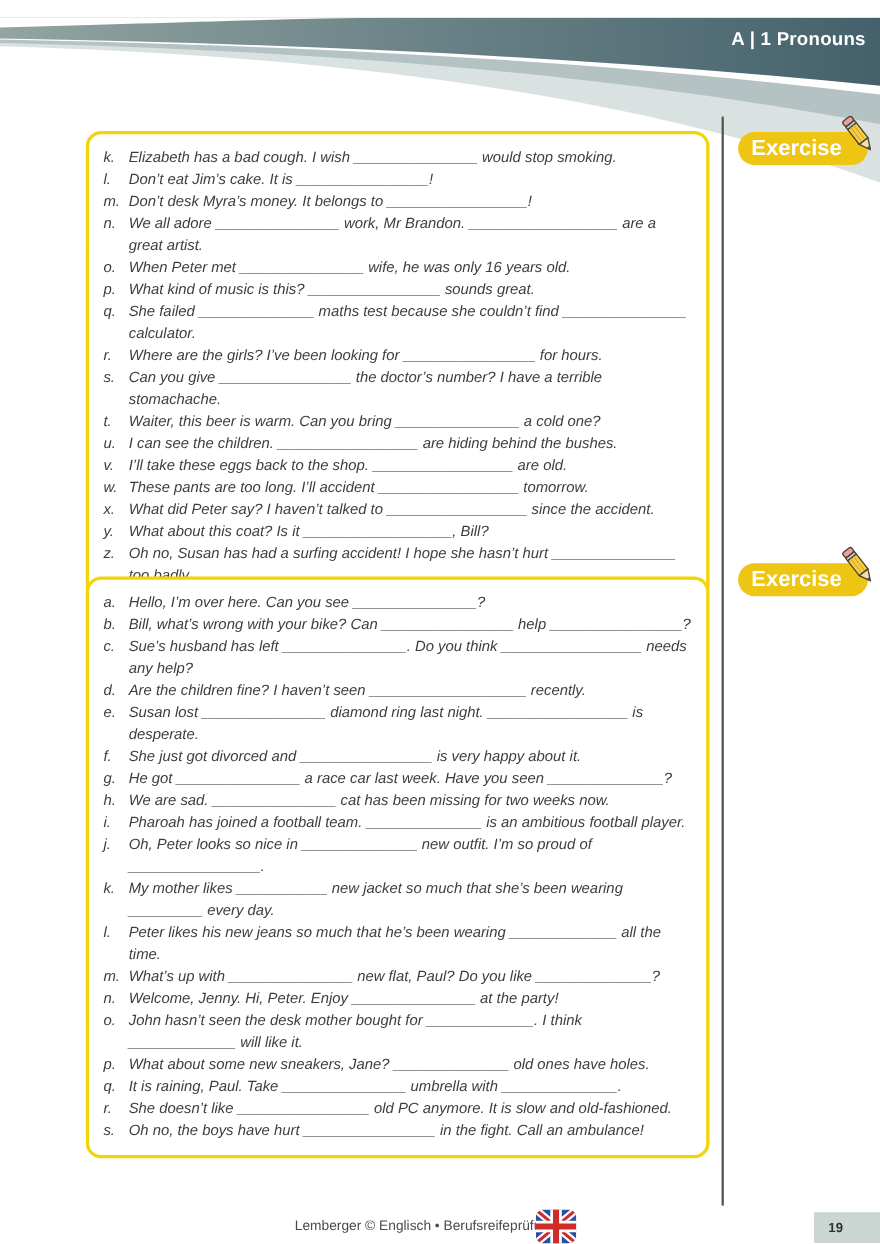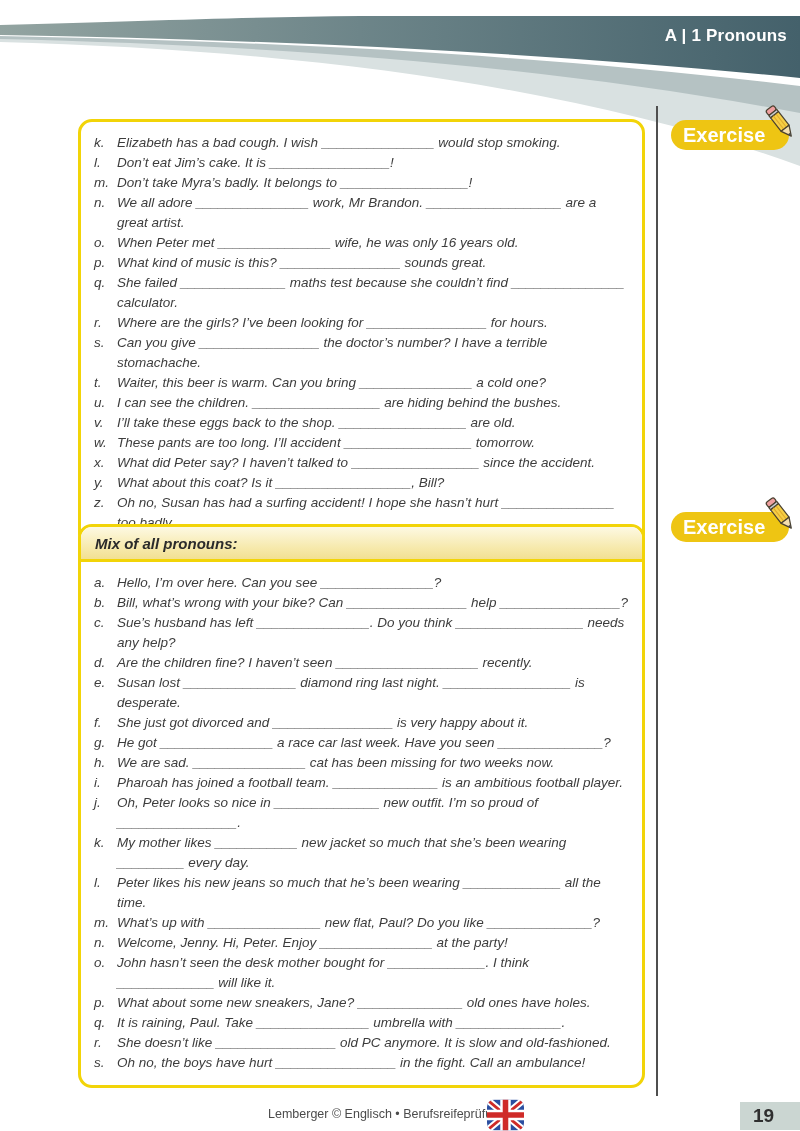--- a/index.html
+++ b/index.html
@@ -124,21 +124,21 @@
     width: 37px;
     height: 34px;
   }
   .page-number-box {
     position: absolute;
     top: 1086px;
     left: 740px;
     width: 60px;
     height: 28px;
     background: #cbd6d2;
-    font-size: 19px;
+    font-size: 12px;
     font-weight: bold;
     color: #2f2f2f;
     line-height: 28px;
     padding-left: 13px;
   }
 </style>
 </head>
 <body>
 
 <div class="page">
@@ -204,21 +204,21 @@
           <span class="text">Elizabeth has a bad cough. I wish _______________ would stop smoking.</span>
         </li>
 
         <li>
           <span class="marker">l.</span>
           <span class="text">Don’t eat Jim’s cake. It is ________________!</span>
         </li>
 
         <li>
           <span class="marker">m.</span>
-          <span class="text">Don’t take Myra’s badly. It belongs to _________________!</span>
+          <span class="text">Don’t desk Myra’s money. It belongs to _________________!</span>
         </li>
 
         <li>
           <span class="marker">n.</span>
           <span class="text">We all adore _______________ work, Mr Brandon. __________________ are a great artist.</span>
         </li>
 
         <li>
           <span class="marker">o.</span>
           <span class="text">When Peter met _______________ wife, he was only 16 years old.</span>
@@ -275,23 +275,20 @@
         </li>
 
         <li>
           <span class="marker">z.</span>
           <span class="text">Oh no, Susan has had a surfing accident! I hope she hasn’t hurt _______________ too badly.</span>
         </li>
       </ol>
   </section>
 
   <section class="ex-box box-2">
-    <div class="box-header">
-      <span>Mix of all pronouns:</span>
-    </div>
     <ol class="item-list">
 
         <li>
           <span class="marker">a.</span>
           <span class="text">Hello, I’m over here. Can you see _______________?</span>
         </li>
 
         <li>
           <span class="marker">b.</span>
           <span class="text">Bill, what’s wrong with your bike? Can ________________ help ________________?</span>

